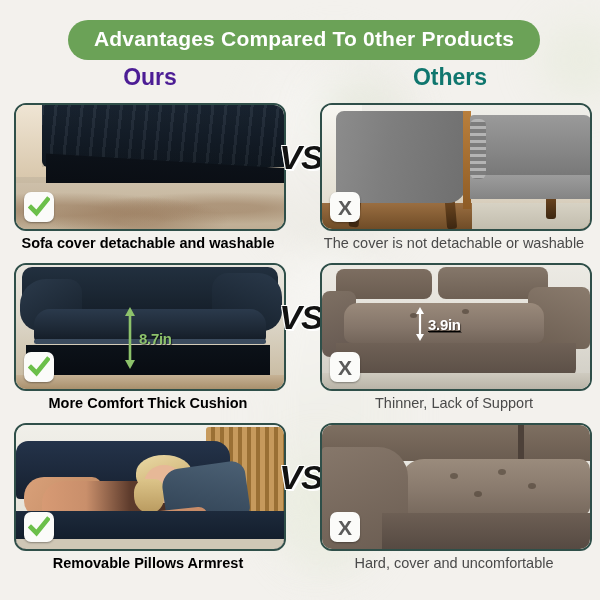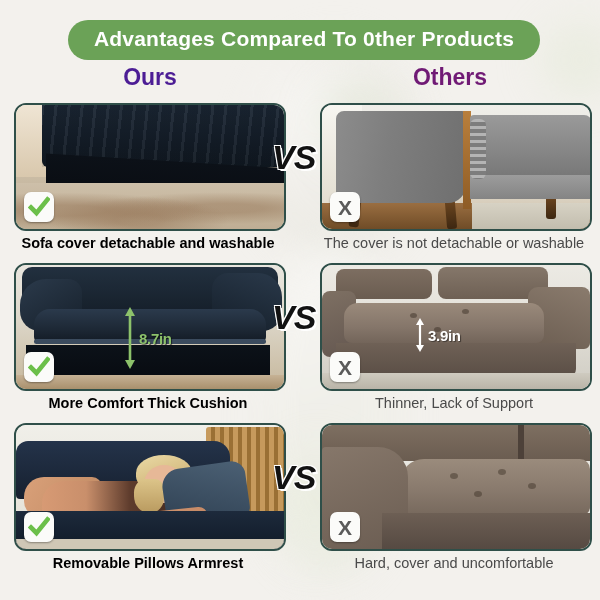--- a/index.html
+++ b/index.html
@@ -25,21 +25,21 @@
   .header-pill{
     background:#6ba257;color:#ffffff;border-radius:22px;
     padding:7px 26px 9px;font-size:21px;font-weight:bold;letter-spacing:.2px;
     white-space:nowrap;
   }
 
   
   .col-titles{position:absolute;top:64px;left:0;width:600px;height:34px;}
   .col-title{position:absolute;font-size:23px;font-weight:bold;}
   .col-title.ours{left:0;width:300px;text-align:center;color:#4c1d95;}
-  .col-title.others{left:300px;width:300px;text-align:center;color:#701a75;}
+  .col-title.others{left:300px;width:300px;text-align:center;color:#0f766e;}
 
   
   .row{position:absolute;left:0;width:600px;height:160px;}
   .row.r1{top:100px;}
   .row.r2{top:260px;}
   .row.r3{top:420px;}
 
   .panel{
     position:absolute;top:3px;width:268px;height:124px;
     border:2px solid #2f4f49;border-radius:12px;overflow:hidden;
@@ -51,39 +51,39 @@
     position:absolute;top:130px;height:26px;line-height:26px;
     font-size:14.5px;font-weight:bold;white-space:nowrap;
   }
   .caption.left{left:14px;width:268px;text-align:center;color:#000000;}
   .caption.right{left:320px;width:268px;text-align:center;color:#4a4a4a;font-weight:normal;}
 
   
   .vs{
     position:absolute;left:272px;top:34px;width:58px;height:46px;
     font-size:34px;font-weight:bold;font-style:italic;color:#121212;
-    text-align:left;line-height:46px;letter-spacing:-1px;
+    text-align:center;line-height:46px;letter-spacing:-1px;
     text-shadow:2px 2px 0 #ffffff, -1px -1px 0 #ffffff, 1px -1px 0 #ffffff, -1px 1px 0 #ffffff;
   }
 
   
   .badge{
     position:absolute;left:8px;bottom:7px;width:30px;height:30px;
     background:#fbfbf9;border-radius:7px;
     display:flex;align-items:center;justify-content:center;
     box-shadow:0 1px 2px rgba(0,0,0,.35);
   }
   .badge .x-glyph{font-size:21px;font-weight:bold;color:#5a5a5a;line-height:1;}
 
   
   .measure{position:absolute;display:flex;align-items:center;gap:3px;}
   .measure .m-label{font-size:15px;font-weight:bold;letter-spacing:-.3px;}
   .m-ours{left:108px;top:42px;}
   .m-ours .m-label{color:#8dc26b;text-shadow:1px 1px 1px rgba(0,0,0,.55);}
-  .m-others{left:93px;top:53px;}
+  .m-others{left:93px;top:42px;text-decoration:underline;}
   .m-others .m-label{color:#ffffff;text-shadow:1px 1px 1px rgba(0,0,0,.45);}
 
   
   .photo{position:absolute;inset:0;}
 
   
   .p1{background:linear-gradient(180deg,#efe9dd 0%,#e4d9c6 28%,#cbbda6 55%,#b9a990 100%);}
   .p1 .wallpanel{position:absolute;left:0;top:0;width:44px;height:72px;background:linear-gradient(180deg,#efe5d4,#d9c8ad);}
   .p1 .sofa-skirt{position:absolute;left:26px;top:-4px;width:252px;height:66px;
     background:linear-gradient(180deg,#1c2836 0%,#16202c 45%,#101821 100%);border-radius:0 0 6px 6px;}

